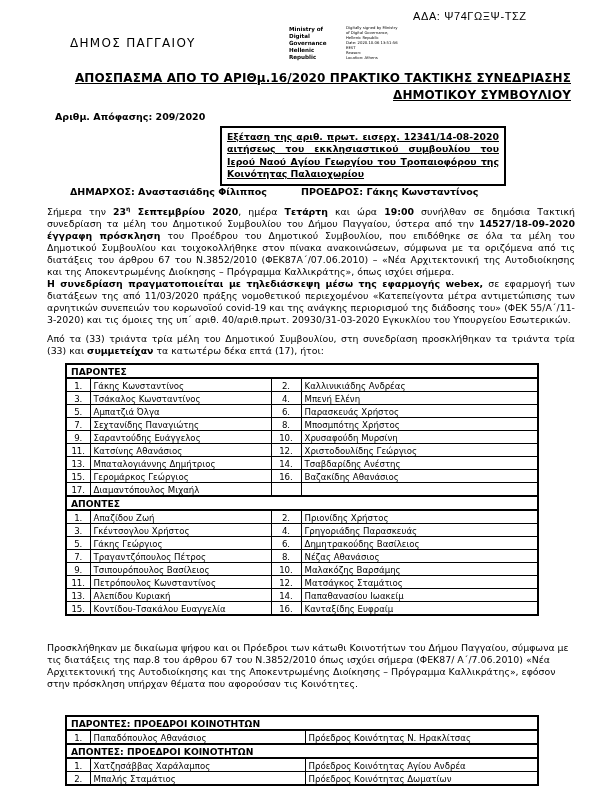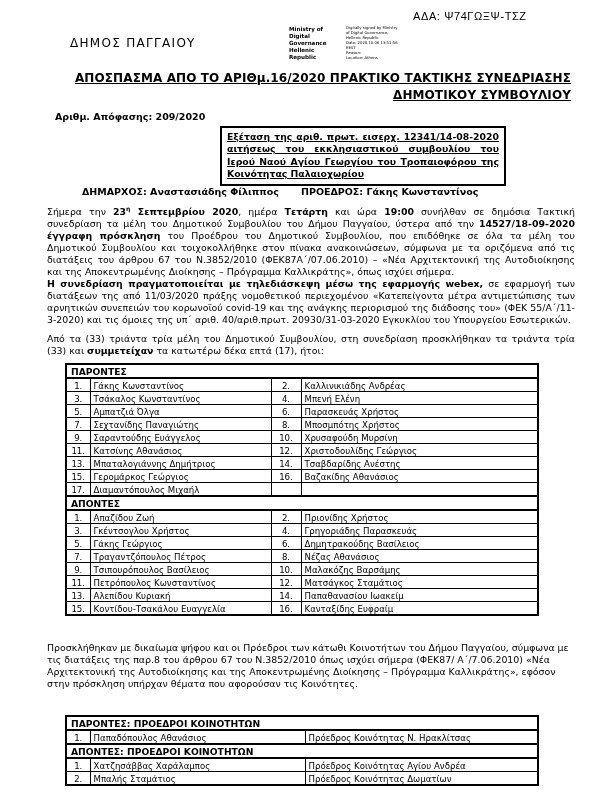--- a/index.html
+++ b/index.html
@@ -21,21 +21,21 @@
     position:absolute; top:70px; left:41px; width:530px; text-align:right;
     font-size:12px; font-weight:bold; text-decoration:underline; line-height:1.4; letter-spacing:0.1px;
   }
   .decision { position:absolute; top:111px; left:55px; font-size:9.5px; font-weight:bold; }
   .subject-box {
     position:absolute; top:126px; left:186px; width:272px; border:2px solid #000;
     padding:3px 5px 4px; font-size:9.3px; font-weight:bold; text-decoration:underline;
     text-align:justify; line-height:1.32;margin-left:34px;
   }
   .officials { position:absolute; top:186px; left:0; width:612px; height:14px; font-size:9.5px; font-weight:bold; }
-  .officials .mayor { position:absolute; left:82px; }
+  .officials .mayor { position:absolute; left:70px; }
   .officials .president { position:absolute; left:301px; }
   .content { position:absolute; top:203px; left:47px; width:528px; font-size:9.4px; line-height:12px; }
   .para { text-align:justify; }
   .para-left { text-align:left; }
   .p3 { margin-top:7px; }
   .p4 { margin-top:26px; width:522px; }
   sup { font-size:0.65em; }
   table { border-collapse:collapse; }
   .doc-table { border:2px solid #000; table-layout:fixed; margin-left:18px; }
   .doc-table td {

